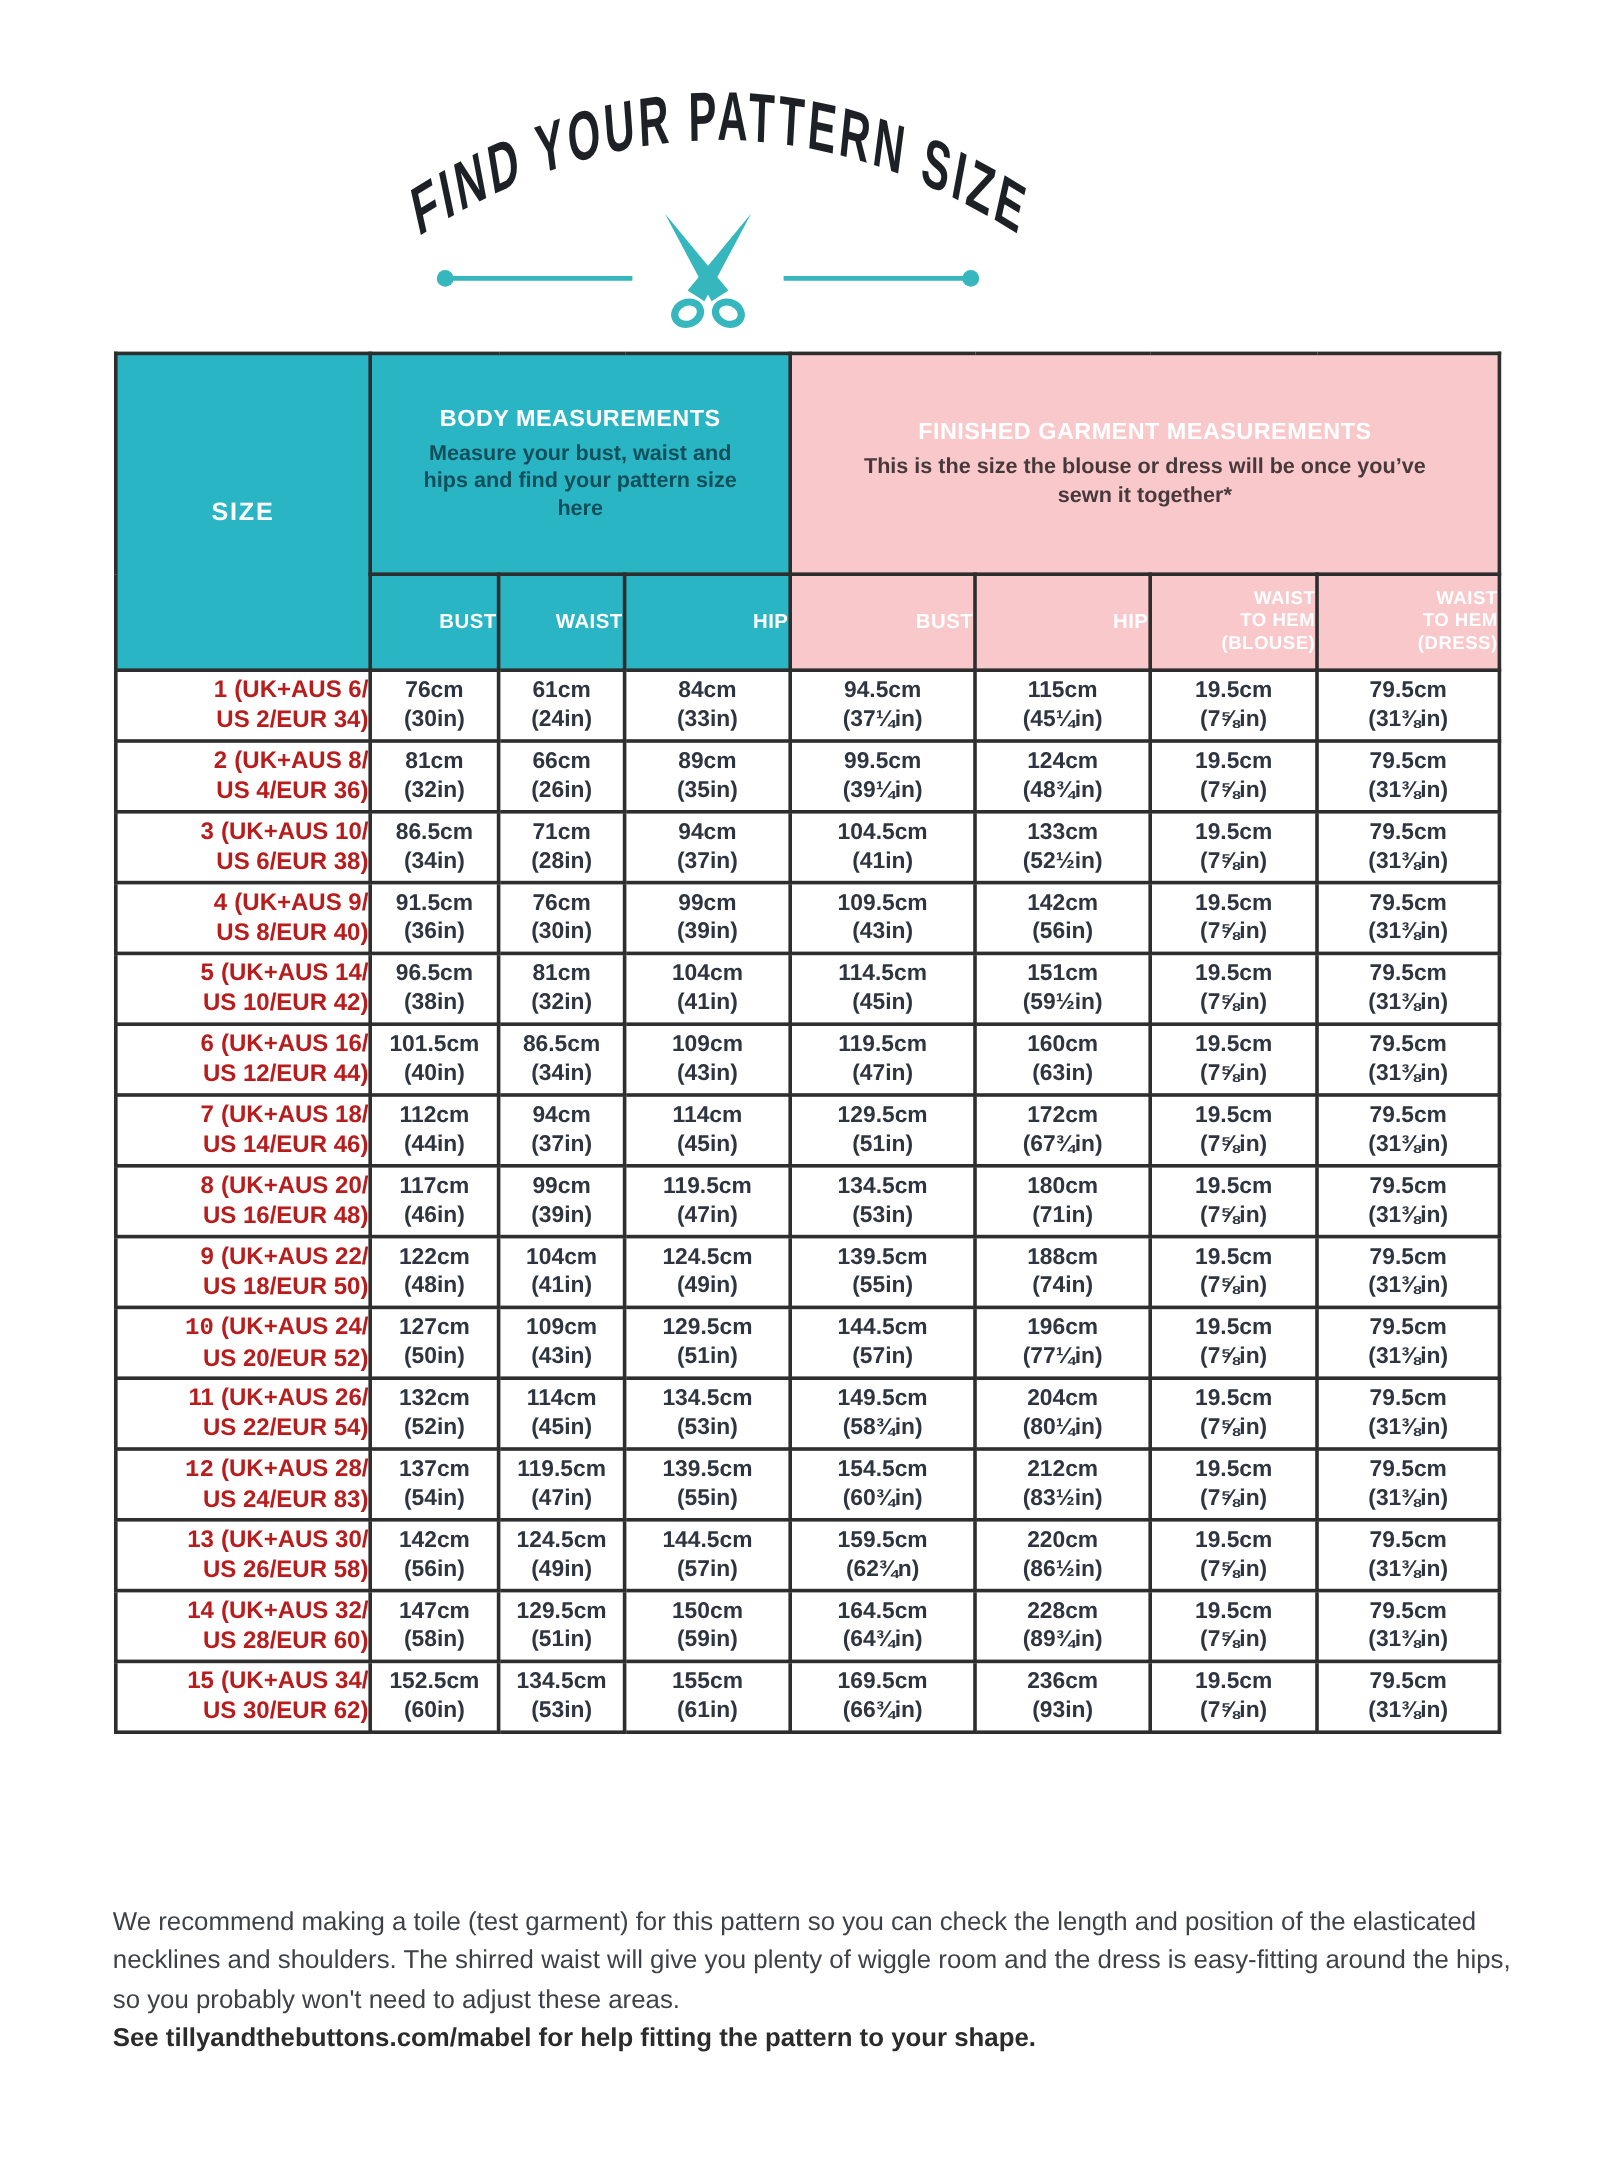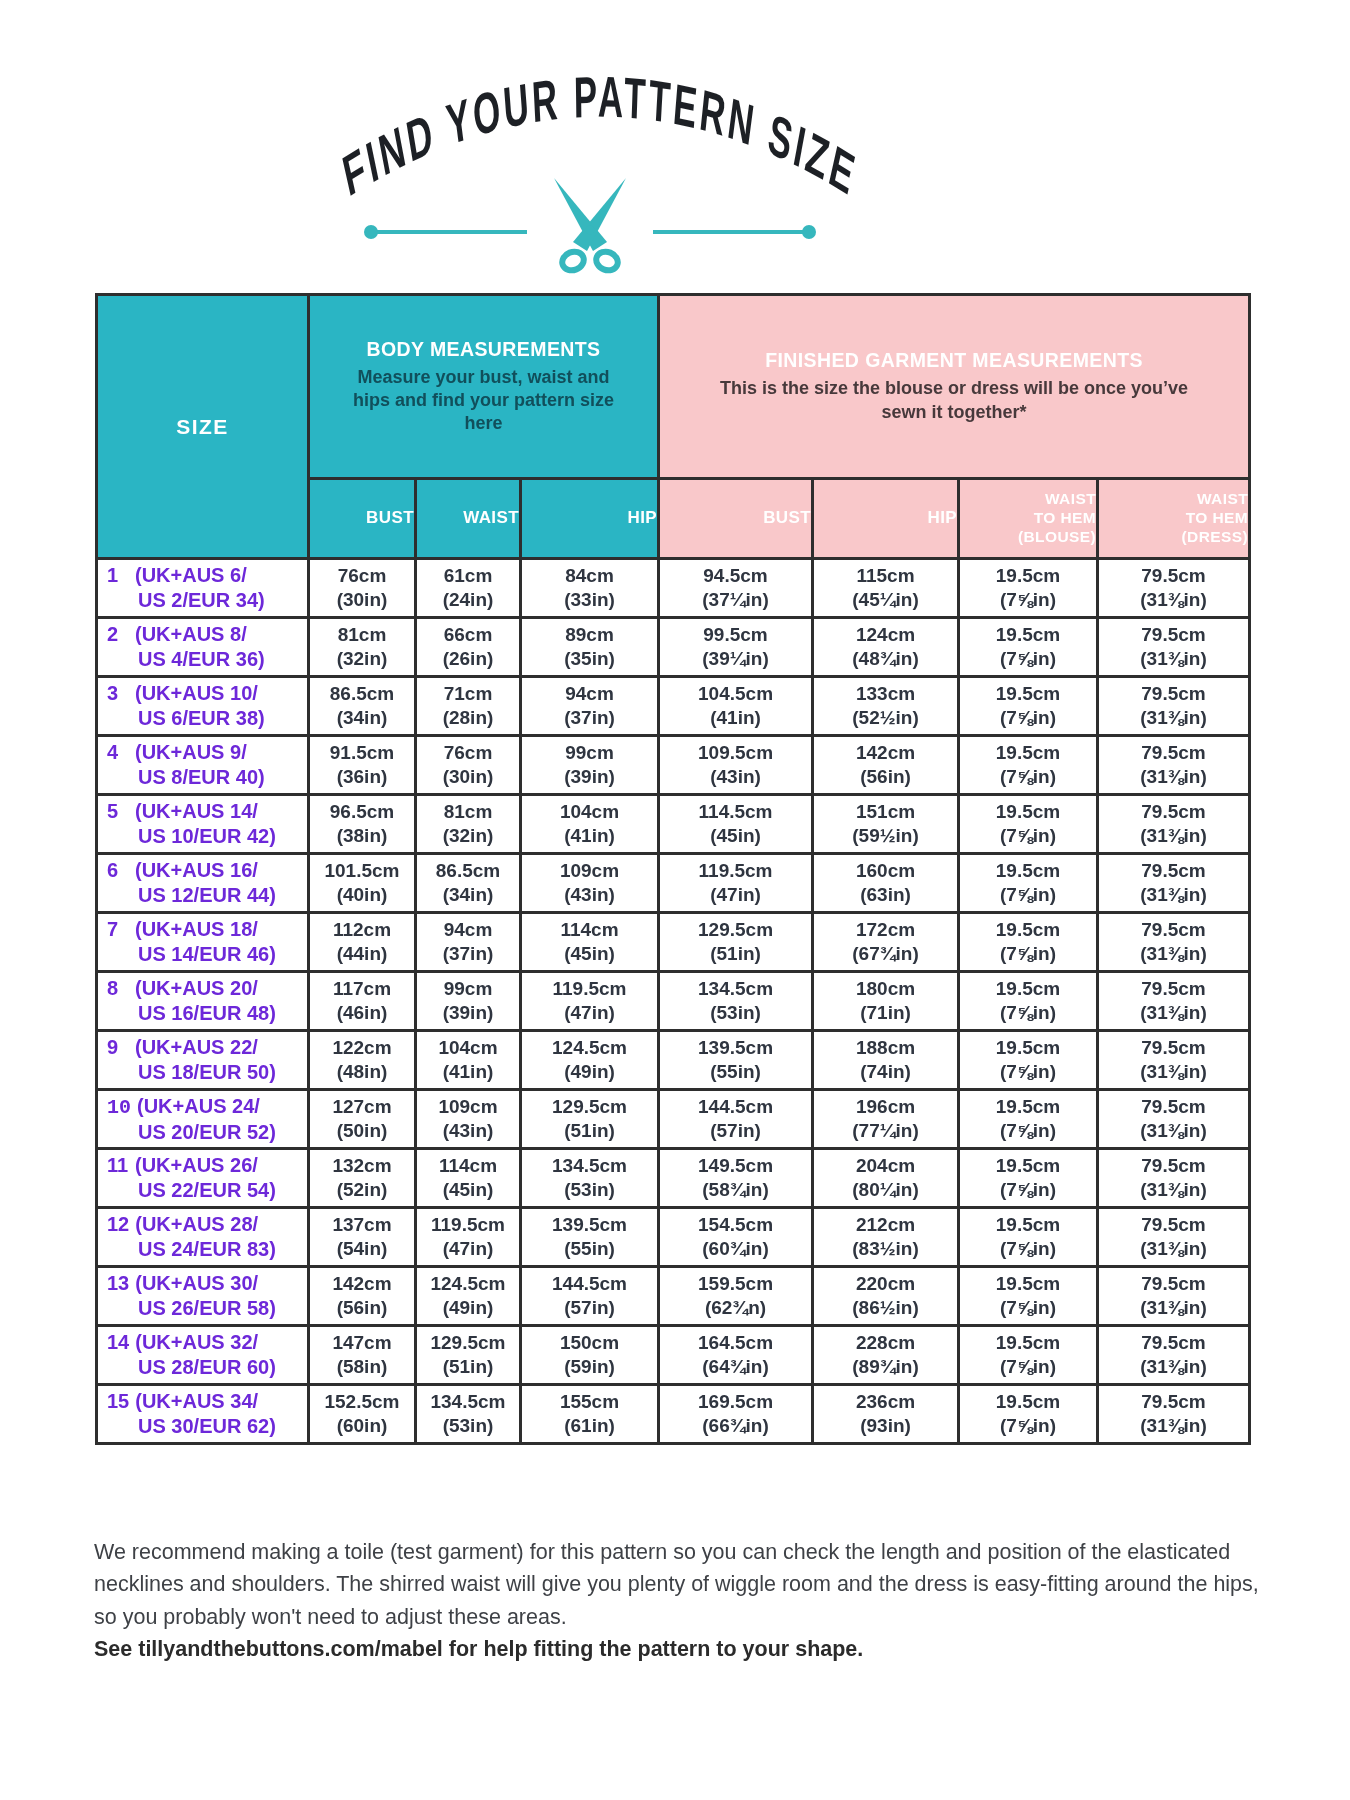--- a/index.html
+++ b/index.html
@@ -44,31 +44,31 @@
   }
   .group-sub.teal-sub{color:#114f5b;max-width:290px;margin:0 auto;}
   .group-sub.pink-sub{color:#47393b;max-width:470px;margin:0 auto;}
   th.sub-th{
     color:#ffffff;font-weight:bold;text-align:right;
   }
   th.sub-th div{font-size:17px;line-height:1.22;letter-spacing:.4px;}
   th.sub-th.hem div{font-size:15.5px;}
   tbody tr{height:59px;}
   td.size-cell{
-    text-align:left;padding-left:9px;
-    color:#6d28d9;font-weight:bold;font-size:20px;line-height:1.25;
+    text-align:right;padding-left:9px;
+    color:#b91c1c;font-weight:bold;font-size:20px;line-height:1.25;
   }
   td.size-cell .size-num{display:inline-block;min-width:22px;}
   td.size-cell .l2{padding-left:31px;}
   td.m{text-align:center;color:#2f3540;font-weight:bold;}
   td.m div{font-size:19px;line-height:1.27;}
 
   
   .footer{
-    position:absolute;left:94px;top:1536px;width:1170px;
+    position:absolute;left:94px;top:1585px;width:1170px;
     color:#3e4146;font-size:21.5px;line-height:1.5;
   }
   .footer .bold-line{font-weight:bold;color:#2b2b2b;}
   .footer .note{margin-top:30px;}
 </style>
 </head>
 <body>
 
 <div class="title-wrap">
   <svg width="540" height="178" viewBox="0 0 540 108" preserveAspectRatio="none">
@@ -518,21 +518,21 @@
           <div class="cm">19.5cm</div>
           <div class="in">(7⅝in)</div>
         </td>
     <td class="m">
           <div class="cm">79.5cm</div>
           <div class="in">(31⅜in)</div>
         </td>
   </tr>
       <tr>
     <td class="size-cell">
-      <div class="l1"><span class="size-num" style="margin-right: 6px;">12</span><span class="size-l1">(UK+AUS 28/</span></div>
+      <div class="l1"><span class="size-num" style="margin-right: 6px; font-family: Liberation Mono, monospace;">12</span><span class="size-l1">(UK+AUS 28/</span></div>
       <div class="l2 size-l2">US 24/EUR 83)</div>
     </td>
     <td class="m">
           <div class="cm">137cm</div>
           <div class="in">(54in)</div>
         </td>
     <td class="m">
           <div class="cm">119.5cm</div>
           <div class="in">(47in)</div>
         </td>

